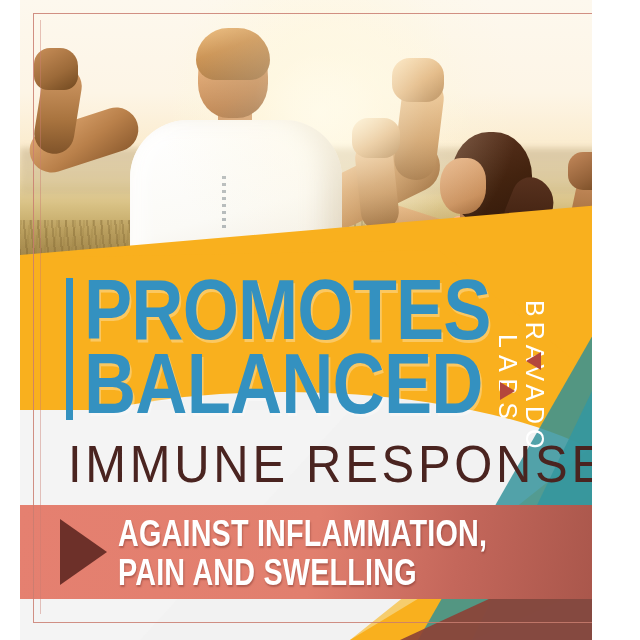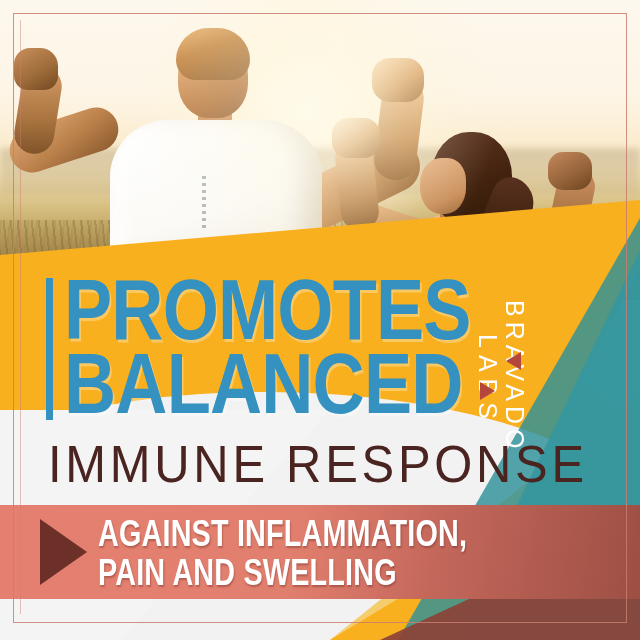--- a/index.html
+++ b/index.html
@@ -1,22 +1,23 @@
 <!DOCTYPE html>
 <html><head>
 <meta charset="utf-8">
 <style>
   html,body{margin:0;padding:0;background:#fff;}
   body{font-family:"Liberation Sans",sans-serif;}
 
   #poster{
     position:relative;
-    width:640px;height:640px;
+    width:572px;height:640px;
     overflow:hidden;
     background:#ffffff;
+    margin-left:20px;
   }
 
   
   .photo{
     position:absolute;left:0;top:0;width:640px;height:330px;
     overflow:hidden;
     background:
       
       radial-gradient(circle at 47% 34%, rgba(255,252,238,0.98) 0%, rgba(255,248,225,0.75) 14%, rgba(255,238,196,0.0) 38%),
       

